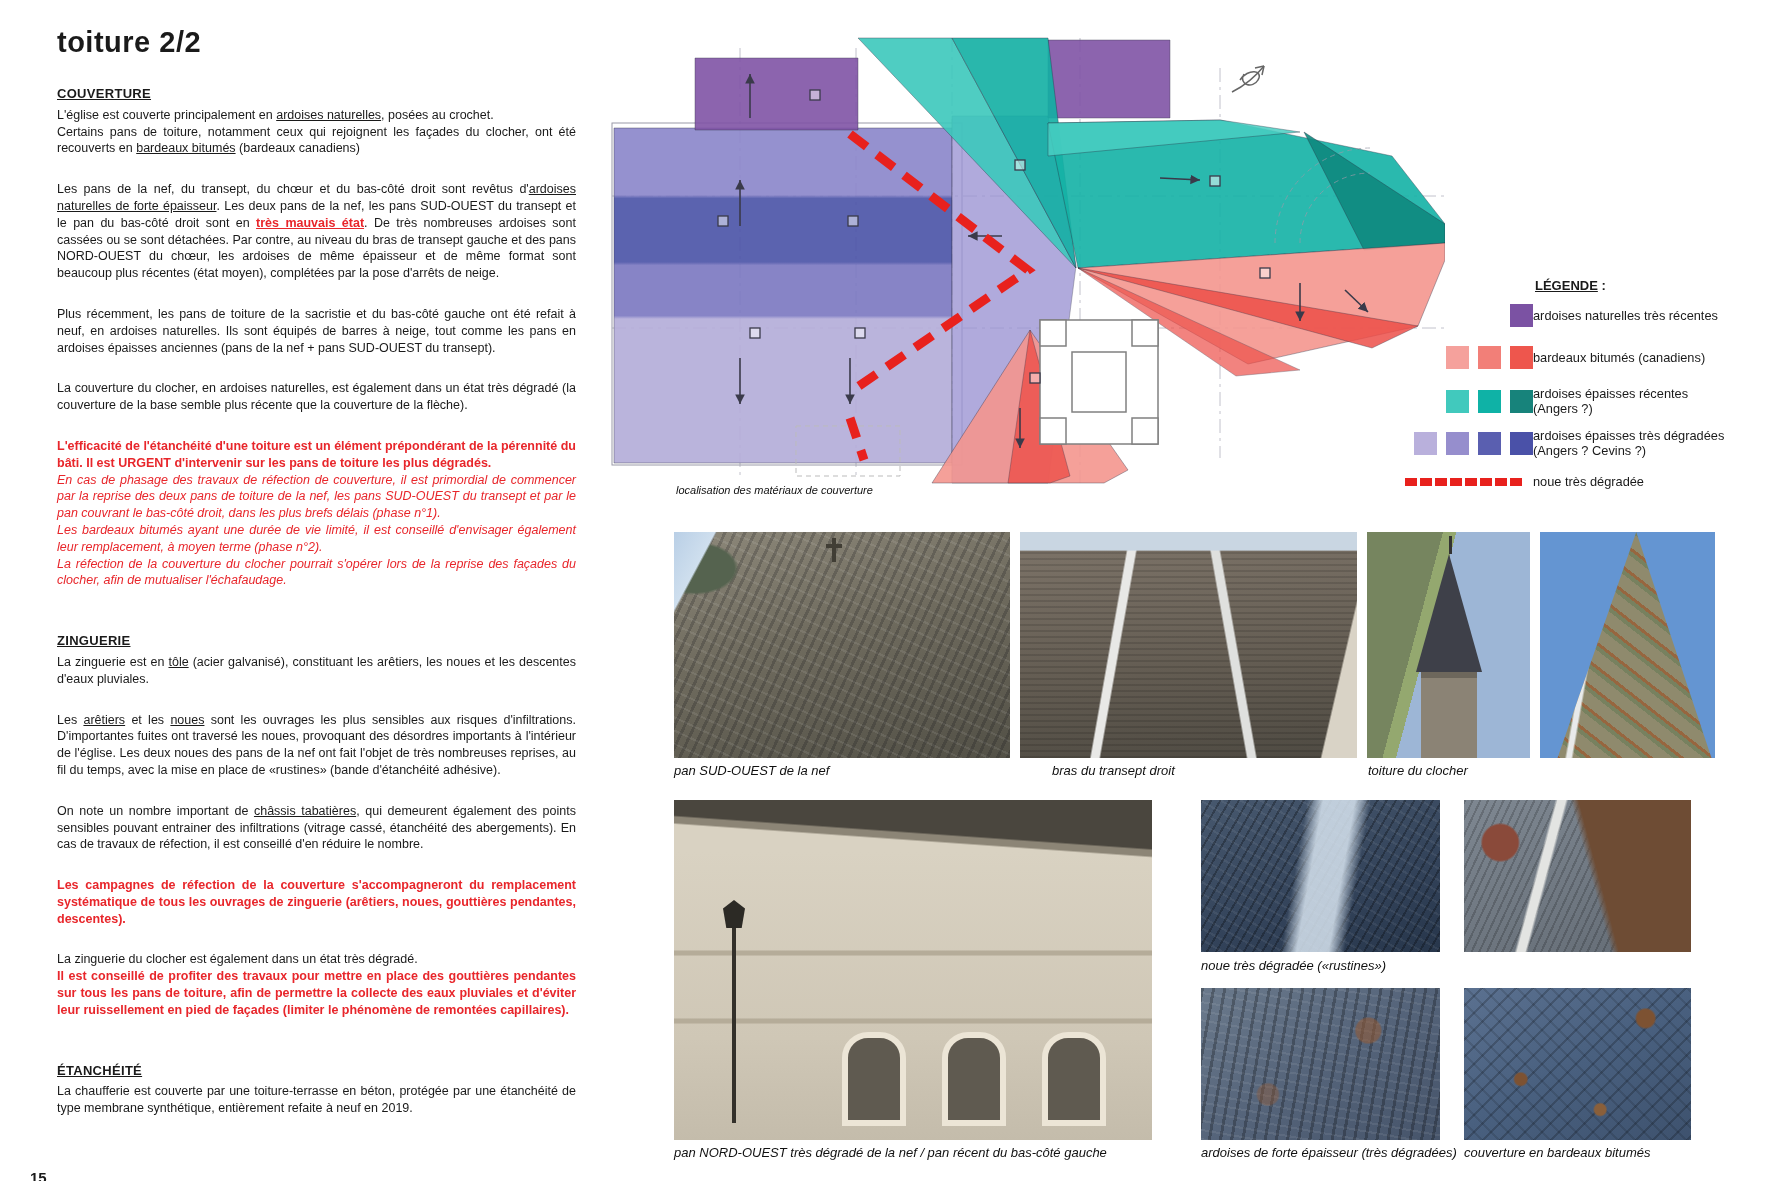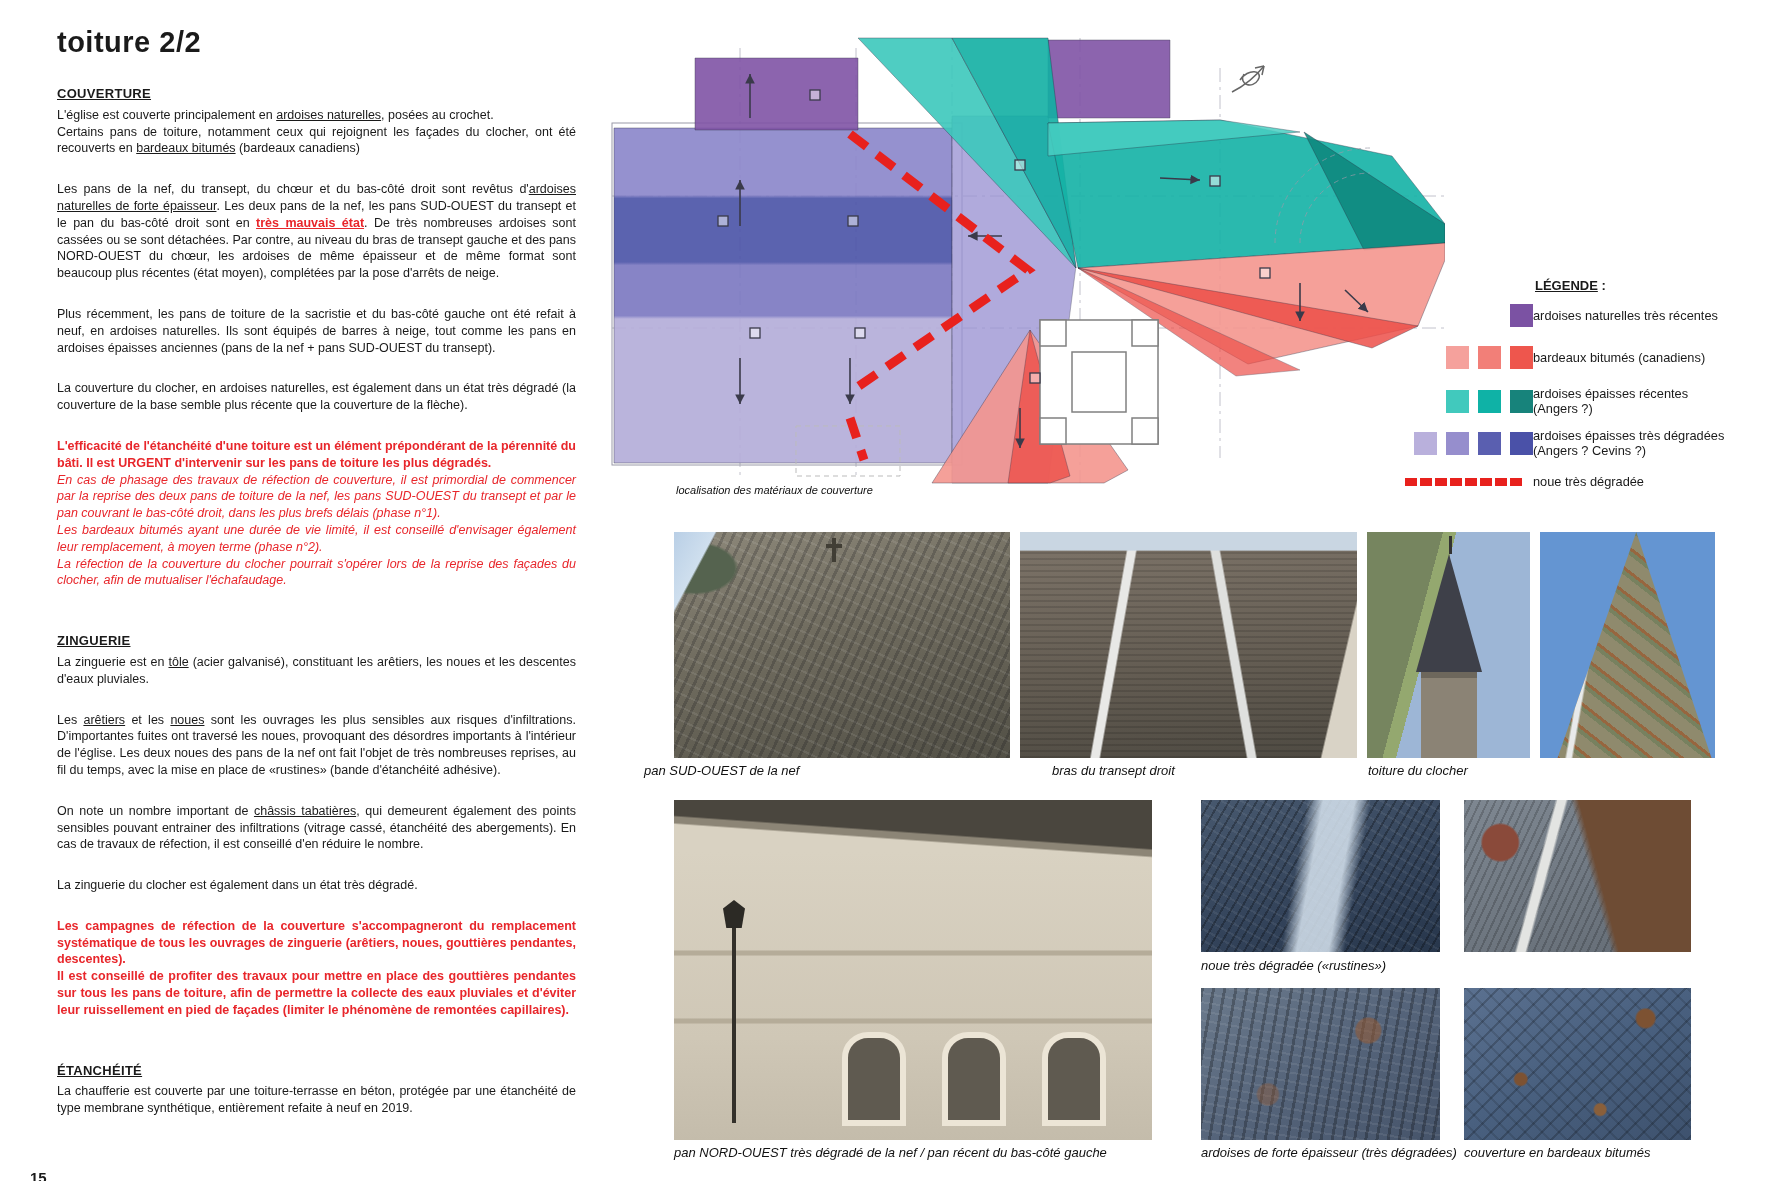--- a/index.html
+++ b/index.html
@@ -138,22 +138,22 @@
     <p class="para black gap"><span>Plus récemment, les pans de toiture de la sacristie et du bas-côté gauche ont été refait à neuf, en ardoises naturelles. Ils sont équipés de barres à neige, tout comme les pans en ardoises épaisses anciennes (pans de la nef + pans SUD-OUEST du transept).</span></p>
     <p class="para black gap"><span>La couverture du clocher, en ardoises naturelles, est également dans un état très dégradé (la couverture de la base semble plus récente que la couverture de la flèche).</span></p>
     <p class="para redbold gap"><span>L'efficacité de l'étanchéité d'une toiture est un élément prépondérant de la pérennité du bâti. Il est URGENT d'intervenir sur les pans de toiture les plus dégradés.</span></p>
     <p class="para red"><span>En cas de phasage des travaux de réfection de couverture, il est primordial de commencer par la reprise des deux pans de toiture de la nef, les pans SUD-OUEST du transept et par le pan couvrant le bas-côté droit, dans les plus brefs délais (phase n°1).</span></p>
     <p class="para red"><span>Les bardeaux bitumés ayant une durée de vie limité, il est conseillé d'envisager également leur remplacement, à moyen terme (phase n°2).</span></p>
     <p class="para red"><span>La réfection de la couverture du clocher pourrait s'opérer lors de la reprise des façades du clocher, afin de mutualiser l'échafaudage.</span></p>
     <div class="sec-heading">ZINGUERIE</div>
     <p class="para black"><span>La zinguerie est en </span><span class="u">tôle</span><span> (acier galvanisé), constituant les arêtiers, les noues et les descentes d'eaux pluviales.</span></p>
     <p class="para black gap"><span>Les </span><span class="u">arêtiers</span><span> et les </span><span class="u">noues</span><span> sont les ouvrages les plus sensibles aux risques d'infiltrations. D'importantes fuites ont traversé les noues, provoquant des désordres importants à l'intérieur de l'église. Les deux noues des pans de la nef ont fait l'objet de très nombreuses reprises, au fil du temps, avec la mise en place de «rustines» (bande d'étanchéité adhésive).</span></p>
     <p class="para black gap"><span>On note un nombre important de </span><span class="u">châssis tabatières</span><span>, qui demeurent également des points sensibles pouvant entrainer des infiltrations (vitrage cassé, étanchéité des abergements). En cas de travaux de réfection, il est conseillé d'en réduire le nombre.</span></p>
+    <p class="para redbold gap"><span>Les campagnes de réfection de la couverture s'accompagneront du remplacement systématique de tous les ouvrages de zinguerie (arêtiers, noues, gouttières pendantes, descentes).</span></p>
     <p class="para black gap"><span>La zinguerie du clocher est également dans un état très dégradé.</span></p>
-    <p class="para redbold gap"><span>Les campagnes de réfection de la couverture s'accompagneront du remplacement systématique de tous les ouvrages de zinguerie (arêtiers, noues, gouttières pendantes, descentes).</span></p>
     <p class="para redbold"><span>Il est conseillé de profiter des travaux pour mettre en place des gouttières pendantes sur tous les pans de toiture, afin de permettre la collecte des eaux pluviales et d'éviter leur ruissellement en pied de façades (limiter le phénomène de remontées capillaires).</span></p>
     <div class="sec-heading">ÉTANCHÉITÉ</div>
     <p class="para black"><span>La chaufferie est couverte par une toiture-terrasse en béton, protégée par une étanchéité de type membrane synthétique, entièrement refaite à neuf en 2019.</span></p>
   </div>
 
 <div id="plan">
   <svg viewBox="0 0 845 460">
     <defs>
       <linearGradient id="naveGrad" x1="0" y1="0" x2="0" y2="1">
         <stop offset="0" stop-color="#8d88cb"></stop>
@@ -306,21 +306,21 @@
   </div>
 <div class="photo" id="p2"></div>
 <div class="photo" id="p3">
   <div class="spire"></div>
   <div class="tower"></div>
   <div class="tip"></div>
 </div>
 <div class="photo" id="p4">
     <div class="spike"></div>
   </div>
-<div class="photocap" style="left:644px;top:763px;font-style:italic;">pan SUD-OUEST de la nef</div>
+<div class="photocap" style="left:674px;top:763px;font-style:italic;">pan SUD-OUEST de la nef</div>
 <div class="photocap" style="left:1052px;top:763px;">bras du transept droit</div>
 <div class="photocap" style="left:1368px;top:763px;">toiture du clocher</div>
 
 <div class="photo" id="pbig">
   <div class="lamp"></div>
   <div class="win w1"></div>
   <div class="win w2"></div>
   <div class="win w3"></div>
 </div>
 <div class="photo" id="pnoue"></div>

